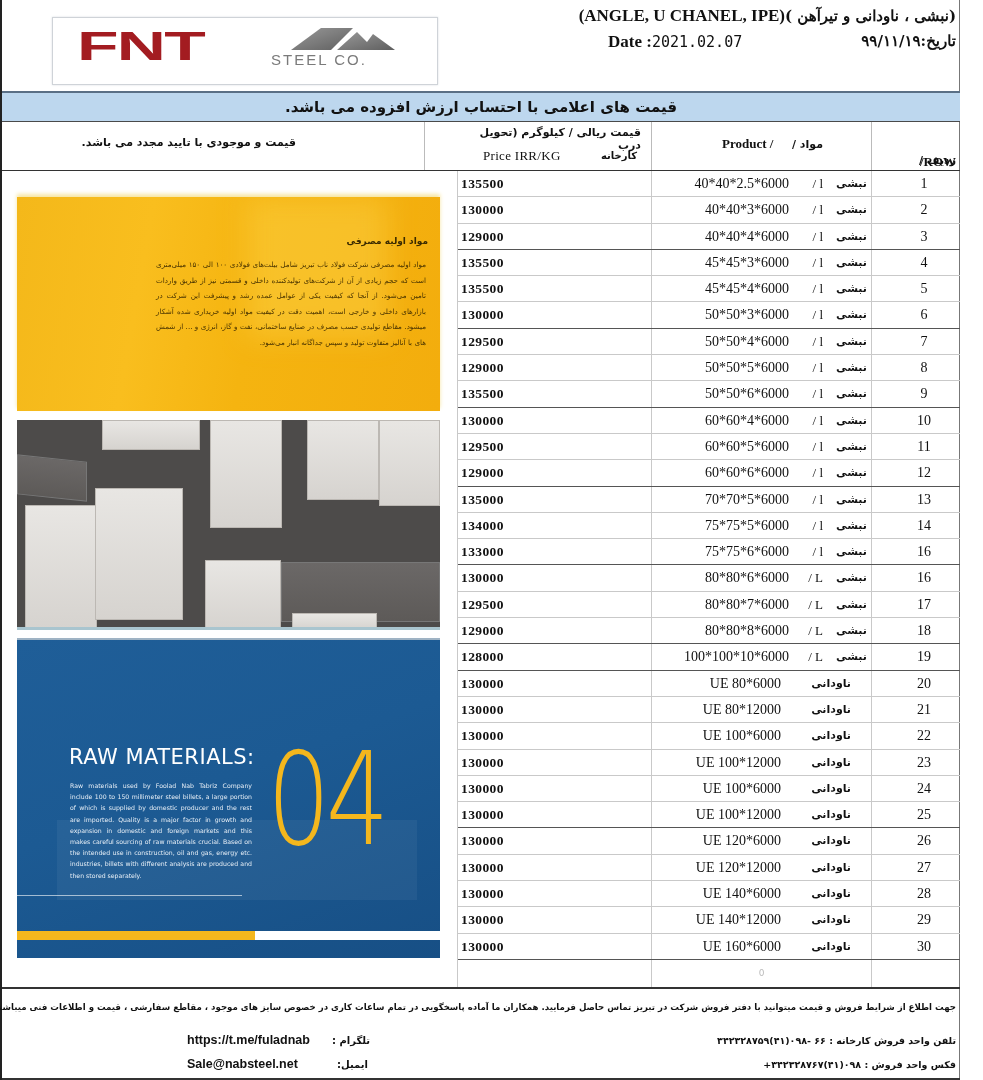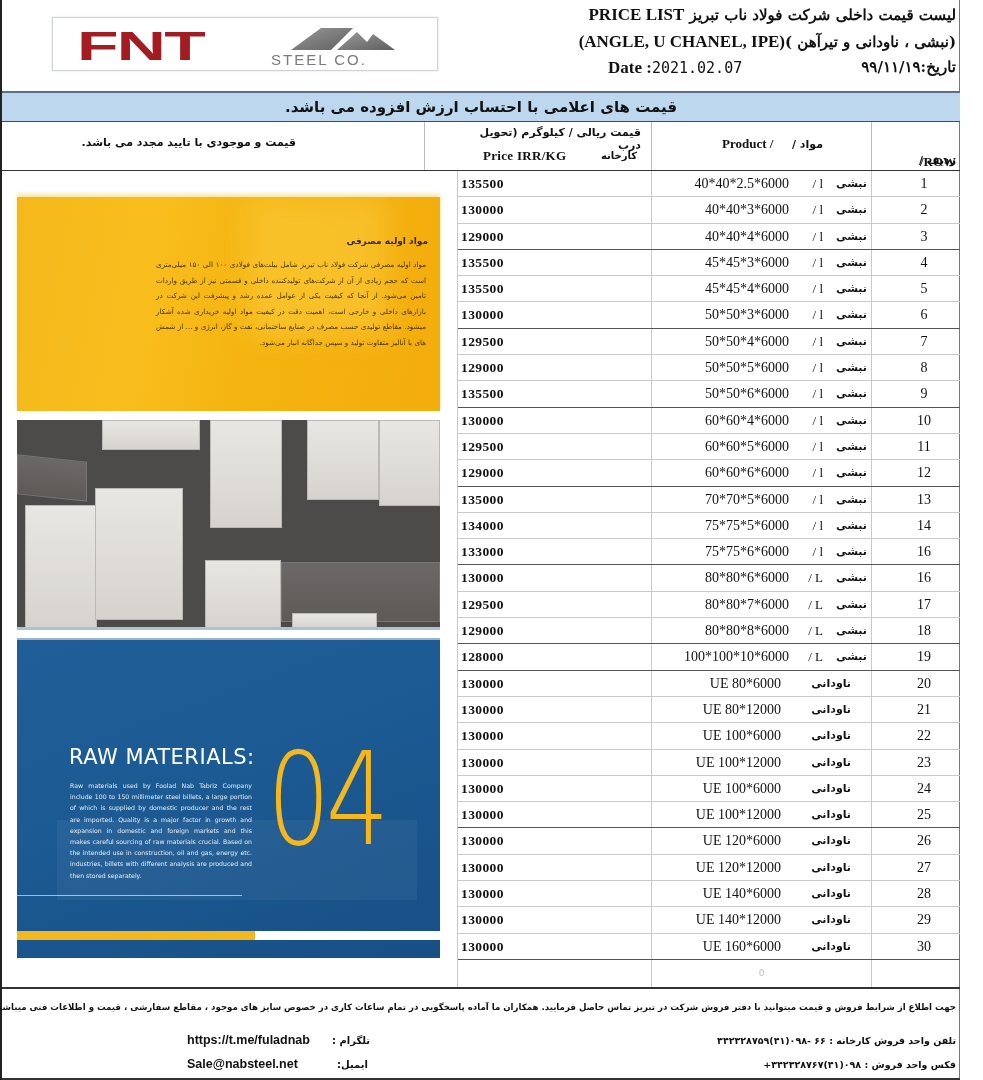--- a/index.html
+++ b/index.html
@@ -3,21 +3,21 @@
 <meta charset="utf-8">
 <style>
   * { box-sizing: border-box; margin: 0; padding: 0; }
   html, body { width: 983px; height: 1080px; background: #ffffff; overflow: hidden; }
   body { font-family: "DejaVu Sans", sans-serif; color: #111; position: relative; }
 
   .sheet { position: absolute; left: 0; top: 0; width: 960px; height: 1080px; border-left: 2px solid #222; border-right: 1px solid #777; }
 
   
   .header { position: absolute; left: 0; top: 0; width: 958px; height: 91px; }
-  .logo-box { position: absolute; left: 50px; top: 17px; width: 386px; height: 54px; border: 1px solid #cfd3d8; background: #fff; box-shadow: 0 0 2px #d8dde2; }
+  .logo-box { position: absolute; left: 50px; top: 17px; width: 386px; height: 68px; border: 1px solid #cfd3d8; background: #fff; box-shadow: 0 0 2px #d8dde2; }
   .logo-fnt { position: absolute; left: 24px; top: 6px; font-family: "Liberation Sans", sans-serif; font-weight: bold; font-size: 40px; letter-spacing: -1px; color: #a31c21; transform: scaleX(1.7); transform-origin: left top; line-height: 44px; }
   .logo-mark { position: absolute; left: 238px; top: 8px; width: 110px; height: 26px; }
   .logo-steel { position: absolute; left: 218px; top: 33px; font-family: "Liberation Sans", sans-serif; font-size: 15px; letter-spacing: 2px; color: #7a7a7a; }
 
   .title-block { position: absolute; right: 4px; top: 2px; width: 460px; text-align: right; font-family: "DejaVu Serif", serif; }
   .title-line1 { direction: rtl; font-size: 15px; font-weight: bold; line-height: 26px; }
   .title-line1 .en { font-family: "Liberation Serif", serif; font-size: 17px; }
   .title-line2 { direction: rtl; font-size: 15px; font-weight: bold; line-height: 28px; }
   .title-line2 .en { font-family: "Liberation Serif", serif; font-size: 17px; }
   .title-line3 { position: relative; height: 28px; text-align: right; }
@@ -30,21 +30,21 @@
 
   
   .colhead { position: absolute; left: 0; top: 122px; width: 958px; height: 49px; border-bottom: 1.5px solid #333; }
   .ch { position: absolute; top: 0; height: 48px; border-right: 1px solid #bbb; }
   .ch-notes { left: 0; width: 423px; border-right: 1px solid #bbb; }
   .ch-price { left: 455px; width: 195px; }
   .ch-product { left: 650px; width: 220px; }
   .ch-row { left: 870px; width: 88px; border-right: none; }
   .ch-notes span { position: absolute; right: 128px; top: 14px; direction: rtl; font-size: 11px; font-weight: bold; }
   .ch-price .l1 { position: absolute; right: 10px; top: 4px; direction: rtl; font-size: 11px; font-weight: bold; }
-  .ch-price .l2 { position: absolute; left: 26px; top: 26px; font-family: "Liberation Serif", serif; font-weight: bold; font-size: 13px; letter-spacing: 0.3px; }
+  .ch-price .l2 { position: absolute; left: 26px; top: 26px; font-family: "Liberation Serif", serif; font-weight: normal; font-size: 13px; letter-spacing: 0.3px; }
   .ch-price .l3 { position: absolute; right: 14px; top: 28px; direction: rtl; font-size: 10px; font-weight: bold; }
   .ch-product .en { position: absolute; left: 70px; top: 14px; font-family: "Liberation Serif", serif; font-weight: bold; font-size: 13px; }
   .ch-product .fa { position: absolute; right: 48px; top: 16px; direction: rtl; font-size: 11px; font-weight: bold; }
   .ch-row span { position: absolute; right: 2px; top: 16px; font-size: 11px; font-weight: bold; direction: rtl; white-space: nowrap; }
   .ch-row .en { font-family: "Liberation Serif", serif; font-size: 13px; }
 
   
   .tbody { position: absolute; left: 455px; top: 171px; width: 503px; }
   .trow { position: relative; height: 26.3px; border-bottom: 1px solid #c9c9c9; }
   .trow.thick { border-bottom: 1.5px solid #555; }
@@ -110,24 +110,20 @@
             <stop offset="1" stop-color="#5e5e5e"></stop>
           </linearGradient>
         </defs>
         <polygon points="0,24 30,2 62,2 40,24" fill="url(#lg)"></polygon>
         <polygon points="46,24 66,6 76,16 82,8 104,24" fill="url(#lg)"></polygon>
       </svg>
       <div class="logo-steel">STEEL CO.</div>
     </div>
 
     <div class="title-block">
-      <div class="title-line1">
-        <span>لیست قیمت داخلی شرکت فولاد ناب تبریز</span>
-        <span class="en">PRICE LIST</span>
-      </div>
       <div class="title-line2">
         <span>(نبشی ، ناودانی و تیرآهن  )</span><span class="en">(ANGLE, U CHANEL, IPE)</span>
       </div>
       <div class="title-line3">
         <div class="date-en">
           <span>Date :</span><span class="v">2021.02.07</span>
         </div>
         <div class="date-fa">تاریخ:۹۹/۱۱/۱۹</div>
       </div>
     </div>

